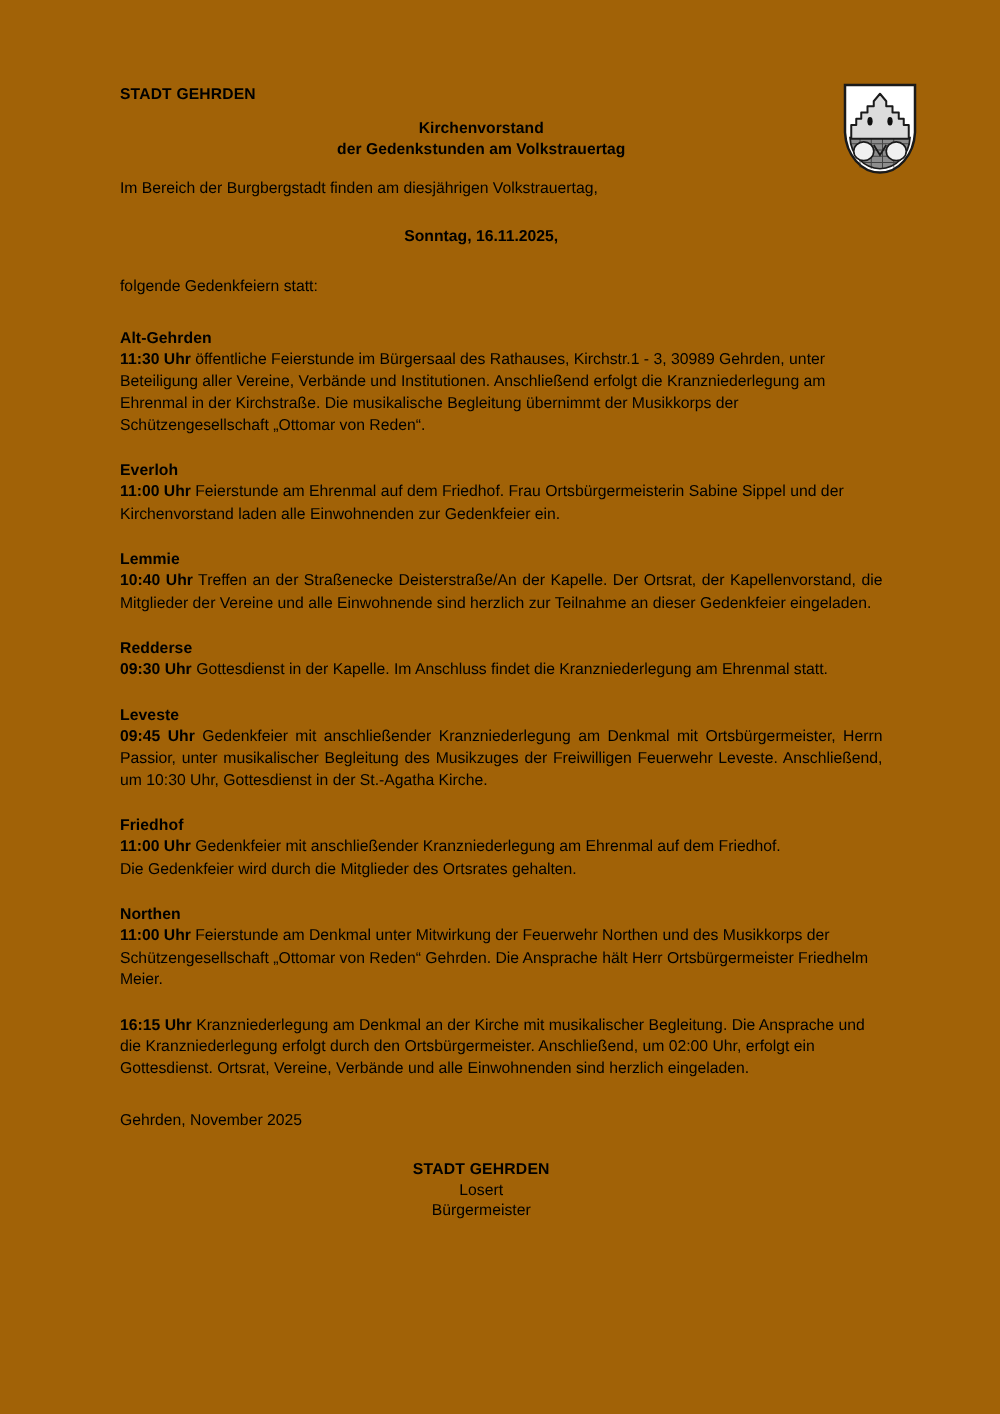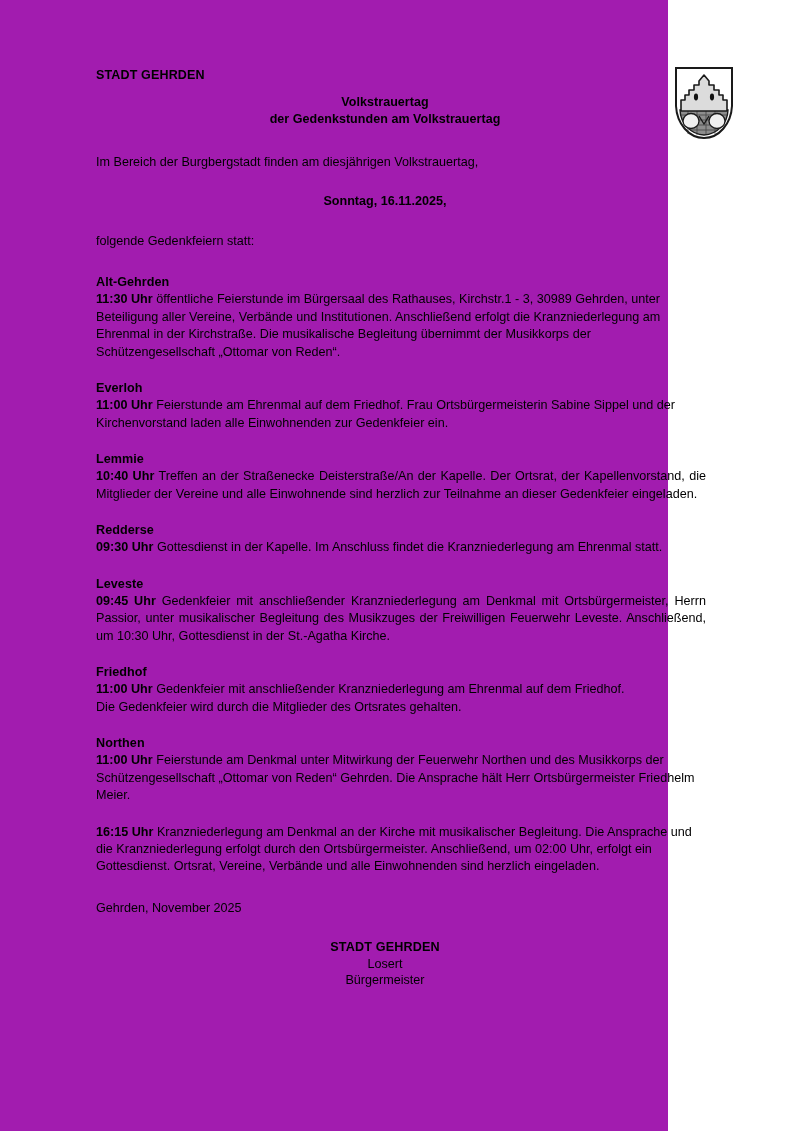--- a/index.html
+++ b/index.html
@@ -14,23 +14,23 @@
     position: relative;
     font-family: "Liberation Sans", sans-serif;
     color: #000000;
     overflow: hidden;
   }
 
   .page {
     position: absolute;
     left: 0;
     top: 0;
-    width: 668px;
+    width: 800px;
     height: 1131px;
-    background: #a21caf;
+    background: #a16207;
   }
 
   .content {
     position: absolute;
     left: 96px;
     top: 68px;
     width: 610px;
   }
 
   
@@ -67,21 +67,21 @@
   }
 
   
   .para {
     font-size: 12.6px;
     line-height: 17.4px;
     margin: 0;
   }
 
   .intro {
-    margin-top: 12px;
+    margin-top: 0;
   }
 
   .date-line {
     text-align: center;
     font-weight: bold;
     font-size: 12.6px;
     line-height: 17.4px;
     margin-top: 22px;
     width: 578px;
   }
@@ -187,21 +187,21 @@
 
           <g fill="#f0f0f0" stroke="#1a1a1a" stroke-width="1.3">
             <ellipse cx="17" cy="55" rx="8" ry="7.5"></ellipse>
             <ellipse cx="43" cy="55" rx="8" ry="7.5"></ellipse>
           </g>
           <path d="M25 50 L30 58 L35 50" fill="none" stroke="#1a1a1a" stroke-width="1.4"></path>
         </svg>
       </div>
 
       <div class="doc-title">
-        <div>Volkstrauertag</div>
+        <div>Kirchenvorstand</div>
         <div>der Gedenkstunden am Volkstrauertag</div>
       </div>
     </div>
 
     <p class="para intro">Im Bereich der Burgbergstadt finden am diesjährigen Volkstrauertag,</p>
 
     <p class="date-line">Sonntag, 16.11.2025,</p>
 
     <p class="para intro2">folgende Gedenkfeiern statt:</p>
 

